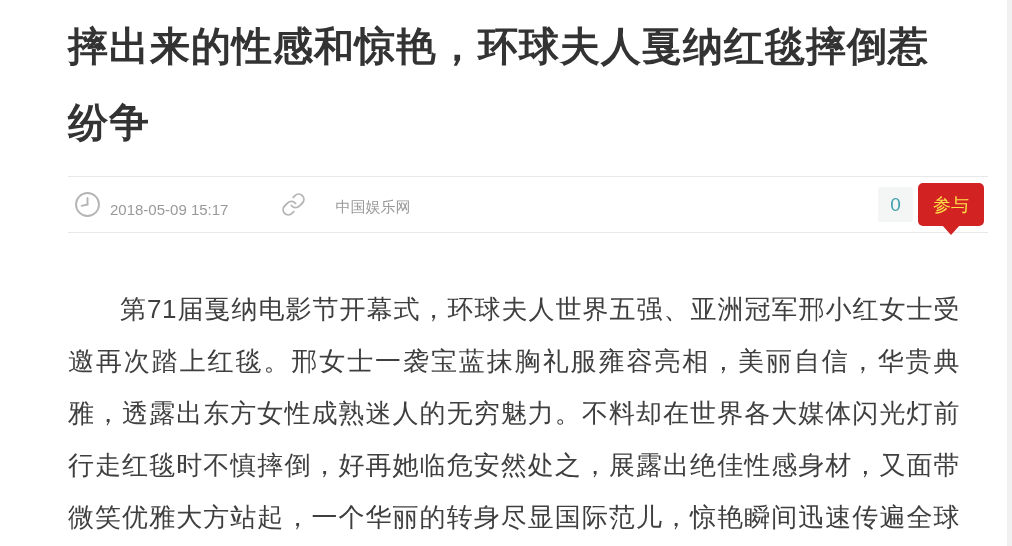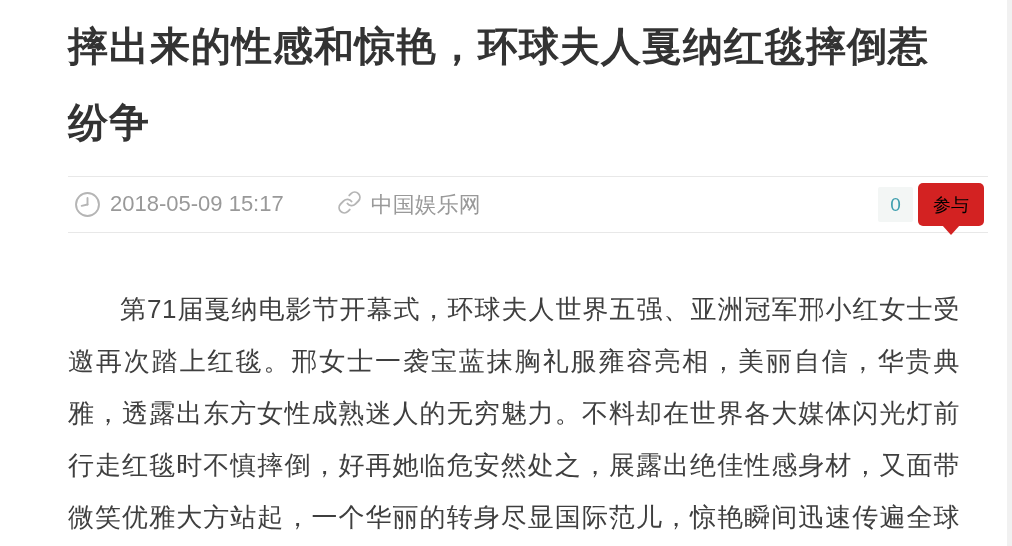--- a/index.html
+++ b/index.html
@@ -32,27 +32,27 @@
     position: relative;
   }
   .meta-left {
     display: flex;
     align-items: center;
     flex: 1;
     min-width: 0;
   }
   .meta-item {
     display: flex;
-    align-items: flex-start;
+    align-items: flex-end;
     color: #999999;
-    font-size: 22px;
+    font-size: 15px;
   }
   .meta-item .ic { display: inline-flex; margin-right: 9px; }
   .meta-time { margin-left: 6px; }
-  .meta-source { margin-left: 53px; cursor: pointer; }
+  .meta-source { margin-left: 53px; cursor: pointer; gap: 20px; }
   .meta-right {
     display: flex;
     align-items: center;
     padding-right: 4px;
   }
   .comment-count {
     width: 35px;
     height: 35px;
     background: #f3f6f5;
     border-radius: 2px;
@@ -63,21 +63,21 @@
     font-size: 19px;
     cursor: pointer;
   }
   .participate-btn {
     margin-left: 5px;
     width: 66px;
     height: 43px;
     background: #d32222;
     border: none;
     border-radius: 5px;
-    color: #000000;
+    color: #fde047;
     font-size: 18px;
     font-family: Liberation Serif, serif;
     display: flex;
     align-items: center;
     justify-content: center;
     cursor: pointer;
     position: relative;
     z-index: 2;
   }
   .participate-btn::after {

